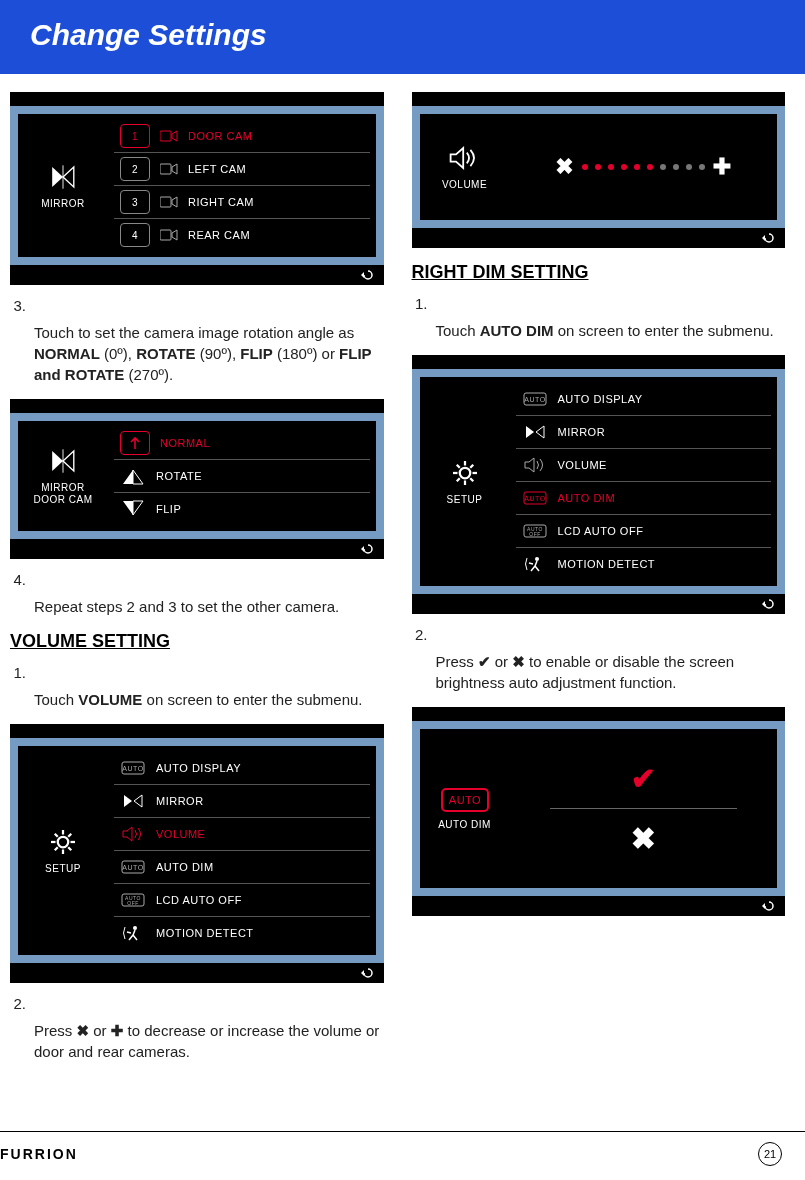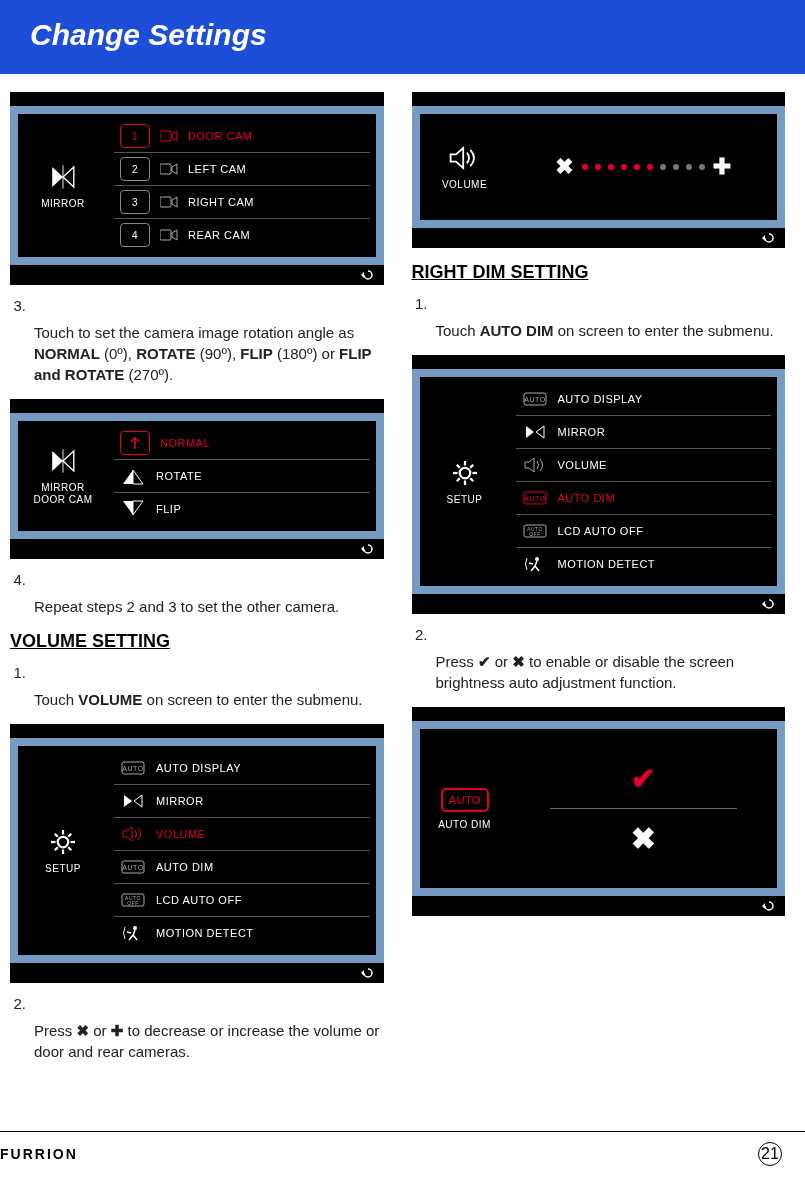--- a/index.html
+++ b/index.html
@@ -155,21 +155,21 @@
   .brand {
     font-weight: 700;
     letter-spacing: 2px;
     font-size: 14px;
   }
   .pnum {
     width: 24px; height: 24px;
     border: 1.4px solid #000;
     border-radius: 50%;
     display: flex; align-items: center; justify-content: center;
-    font-size: 16px;
+    font-size: 11px;
   }
 
   
   .ico.nb { border: none; width: 26px; }
 
   
   svg { display: block; }
 </style>
 </head>
 <body>

